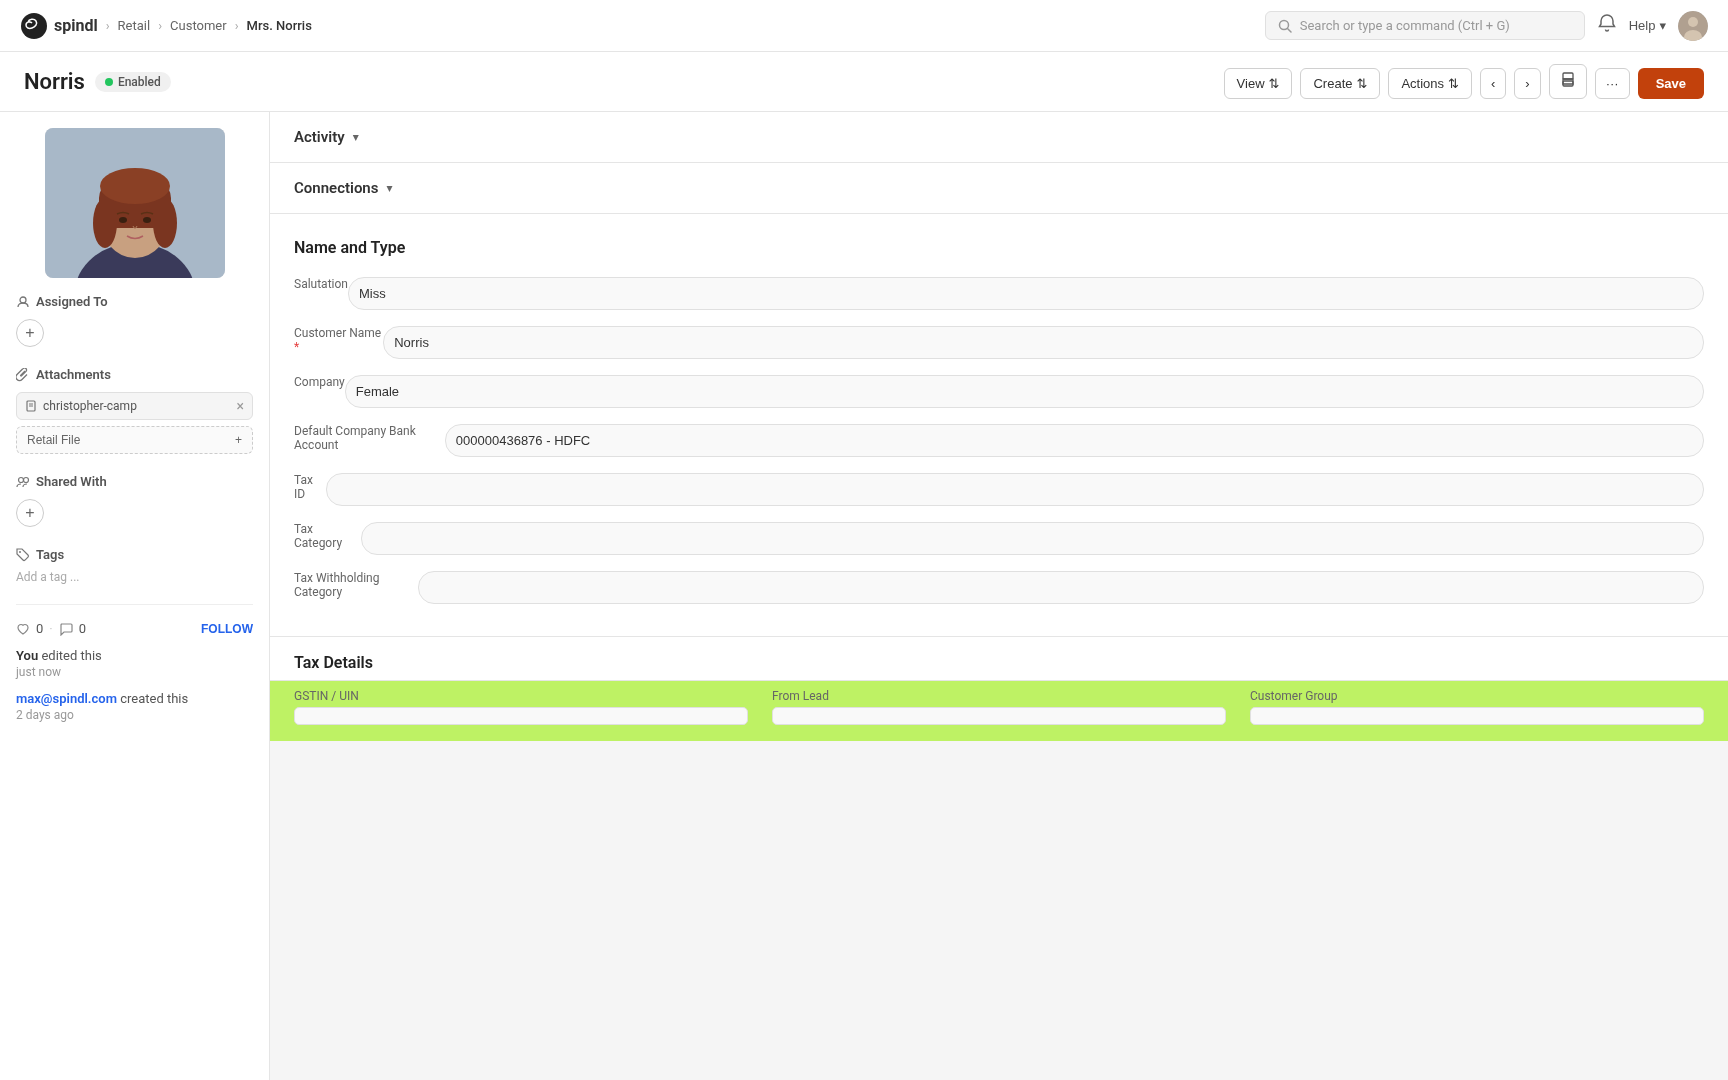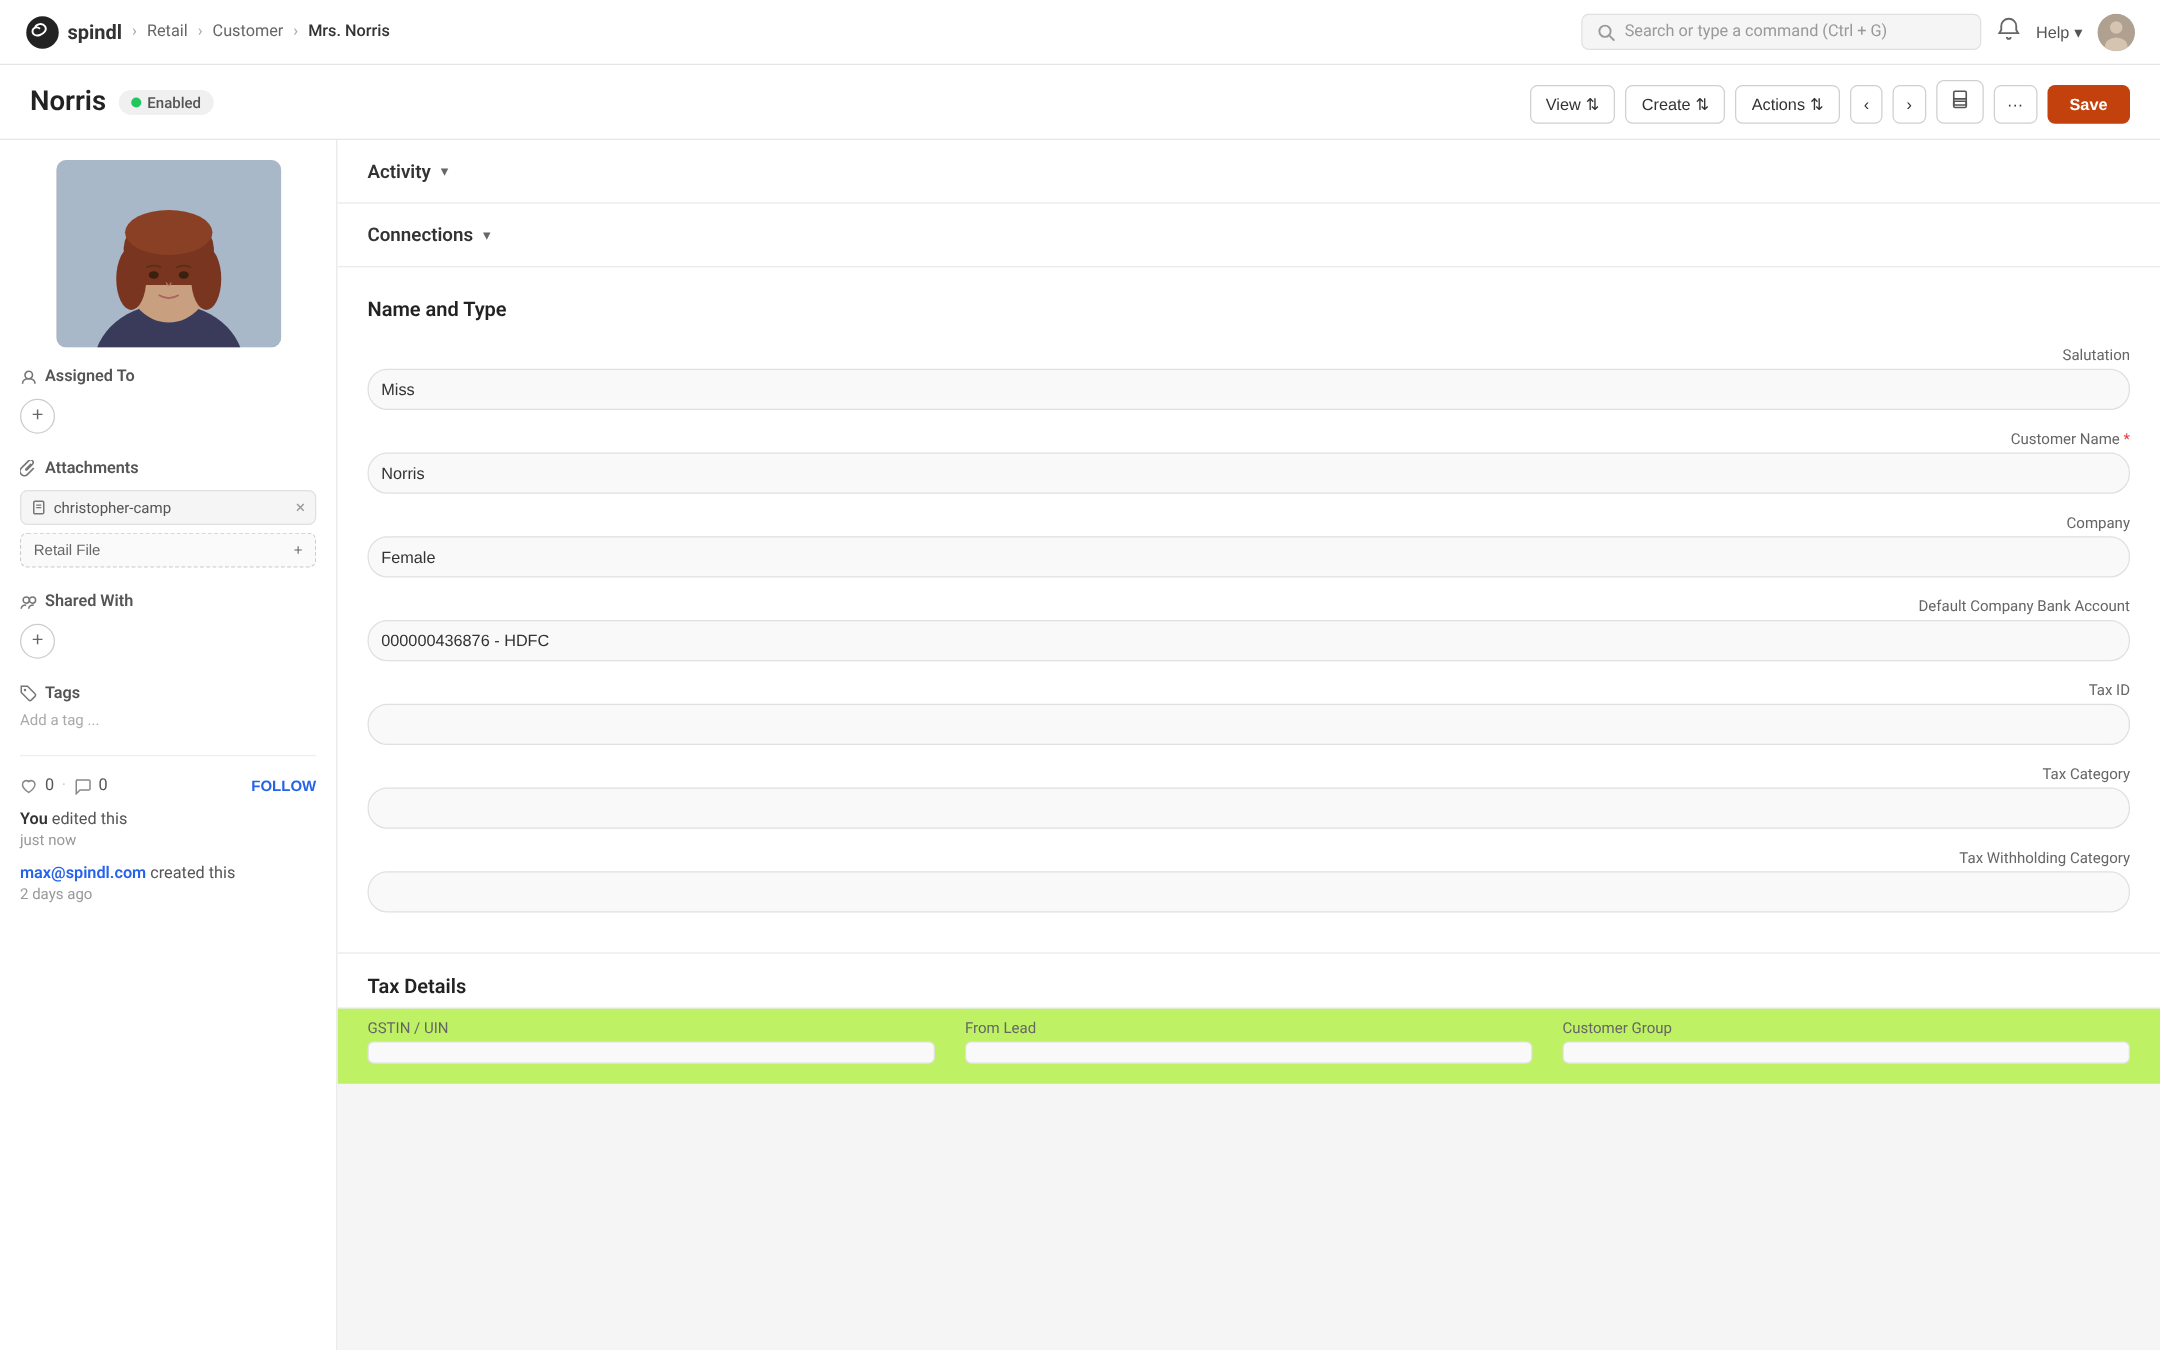--- a/index.html
+++ b/index.html
@@ -123,21 +123,21 @@
       background: #fff; border-bottom: 1px solid #e5e5e5;
       padding: 16px 24px; cursor: pointer;
     }
     .collapsible-title { font-size: 15px; font-weight: 600; color: #333; }
     .chevron-icon { color: #666; font-size: 12px; }
 
     
     .form-section { background: #fff; margin: 0; padding: 24px 24px 16px; border-bottom: 1px solid #e5e5e5; }
     .form-section-title { font-size: 16px; font-weight: 600; color: #222; margin-bottom: 20px; }
     .form-row { display: flex; gap: 16px; margin-bottom: 16px; }
-    .form-group { display: flex; flex-direction: column; flex: 1; align-items: flex-end; }
+    .form-group { display: flex; flex-direction: row; flex: 1; }
     .form-label { font-size: 12px; color: #666; margin-bottom: 4px; }
     .form-label-required::after { content: ' *'; color: #e53e3e; }
     .form-input {
       border: 1px solid #e0e0e0; border-radius: 16px; padding: 8px 10px;
       font-size: 13px; color: #333; background: #f9f9f9; outline: none;
       width: 100%;
     }
 
     
     .tax-details-header { background: #fff; padding: 16px 24px 8px; border-bottom: 1px solid #e5e5e5; }

